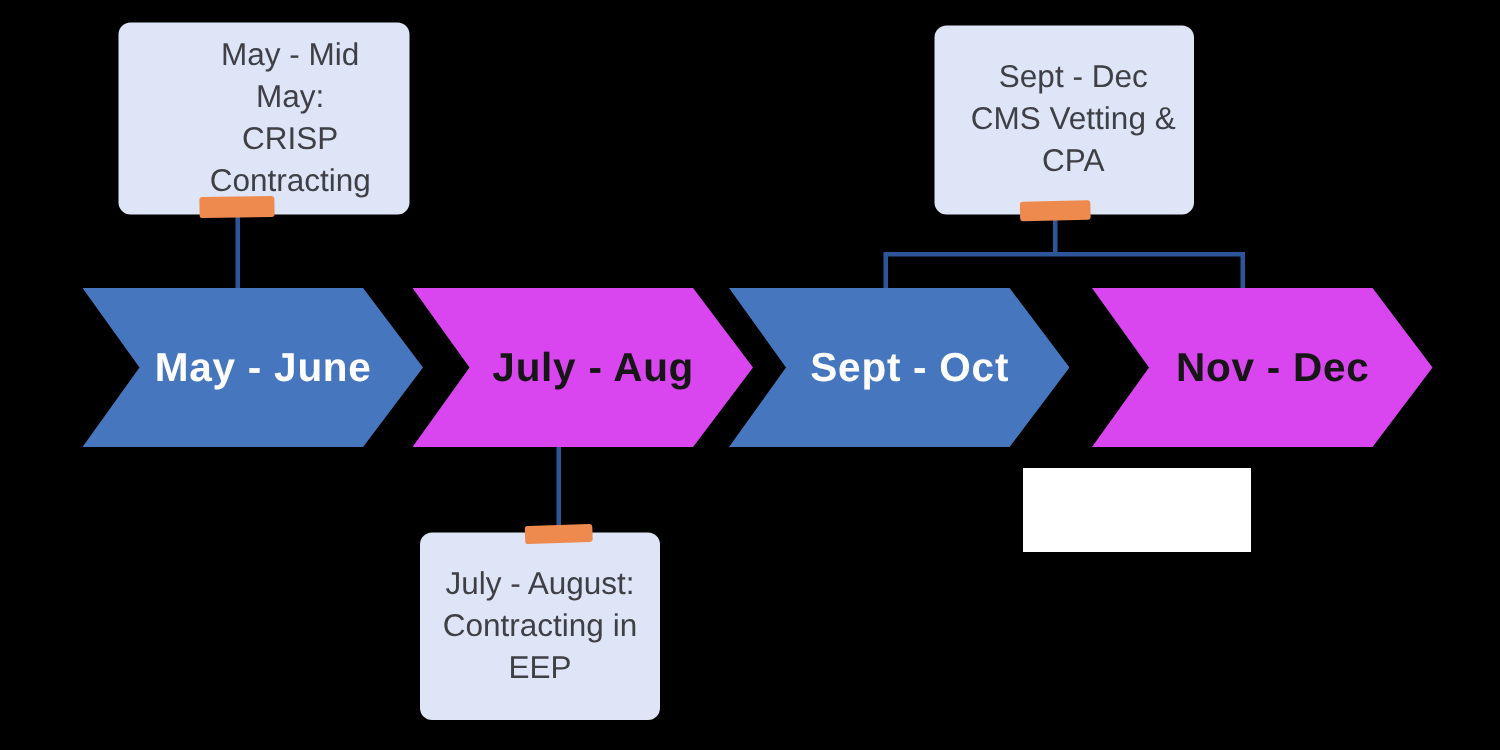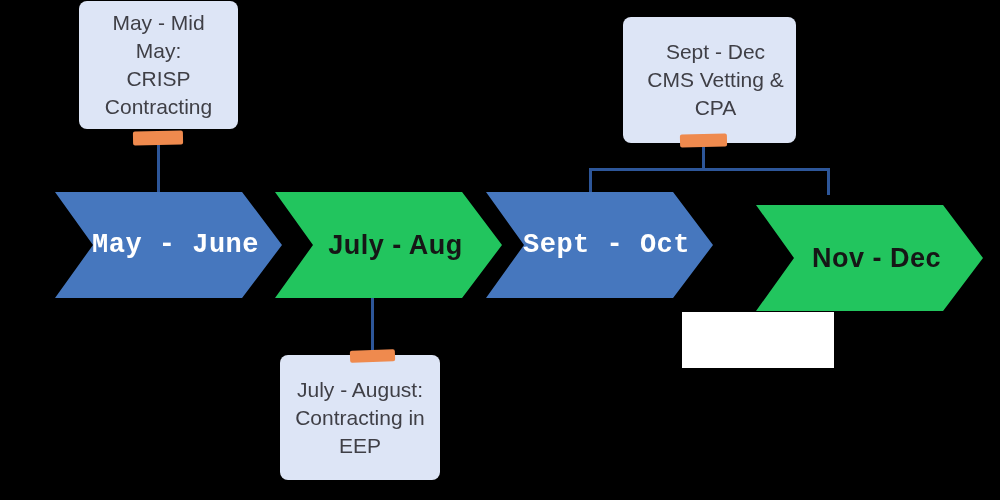--- a/index.html
+++ b/index.html
@@ -7,35 +7,35 @@
     position:relative;width:1000px;height:500px;background:#000000;
     overflow:hidden;font-family:"Liberation Sans",sans-serif;
   }
   
   .chevron{
     position:absolute;top:192px;width:227px;height:106px;
     clip-path:polygon(0% 0%, 82.4% 0%, 100% 50%, 82.4% 100%, 0% 100%, 16.74% 50%);
     display:flex;align-items:center;justify-content:center;
   }
   .chevron.blue{background:#4677BE;}
-  .chevron.gray{background:#22c55e;}
+  .chevron.gray{background:#d946ef;}
   .chevron .lbl{
     font-size:27px;font-weight:600;letter-spacing:.5px;
     padding-left:14px;white-space:nowrap;
   }
-  .chevron.blue .lbl{color:#FFFFFF;font-family:Liberation Mono, monospace;}
+  .chevron.blue .lbl{color:#FFFFFF;}
   .chevron.gray .lbl{color:#161616;}
-  .ch1{left:55px;} .ch2{left:275px;} .ch3{left:486px;} .ch4{left:756px;margin-top:13px;}
+  .ch1{left:55px;} .ch2{left:275px;} .ch3{left:486px;} .ch4{left:728px;}
   
   .callout{
     position:absolute;background:#DDE5F6;border-radius:8px;
     display:flex;flex-direction:column;align-items:center;justify-content:center;
     color:#3F3F46;font-size:21px;line-height:28px;text-align:center;
   }
-  .box1{left:79px;top:1px;width:159px;height:128px;}
+  .box1{left:79px;top:15px;width:159px;height:128px;padding-left:35px;}
   .box2{left:623px;top:17px;width:161px;height:126px;padding-left:12px;}
   .box3{left:280px;top:355px;width:160px;height:125px;}
   
   .tape{position:absolute;background:#EF8A4E;border-radius:2px;}
   .tape1{left:133px;top:131px;width:50px;height:14px;transform:rotate(-1deg);}
   .tape2{left:680px;top:134px;width:47px;height:13px;transform:rotate(-1.2deg);}
   .tape3{left:350px;top:350px;width:45px;height:12px;transform:rotate(-2deg);}
   
   .line{position:absolute;background:#2D5699;}
   .l-v1{left:157px;top:144px;width:3px;height:50px;}

